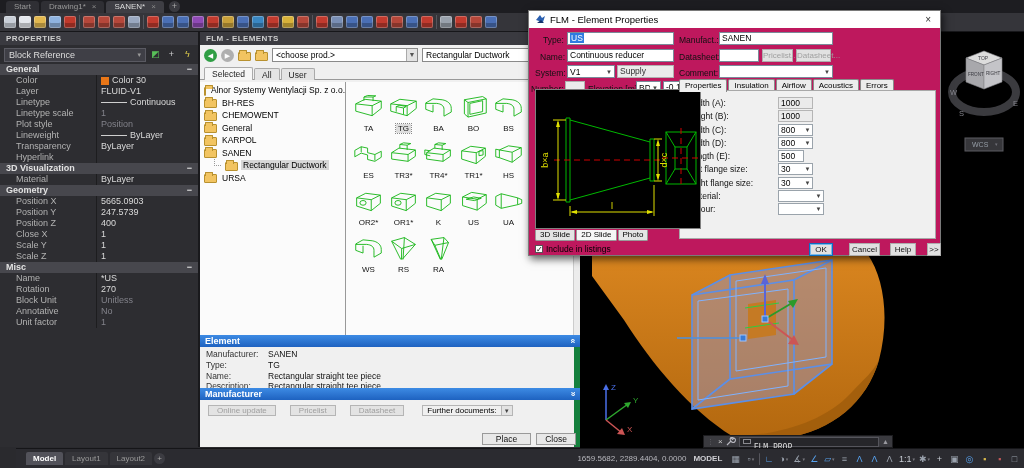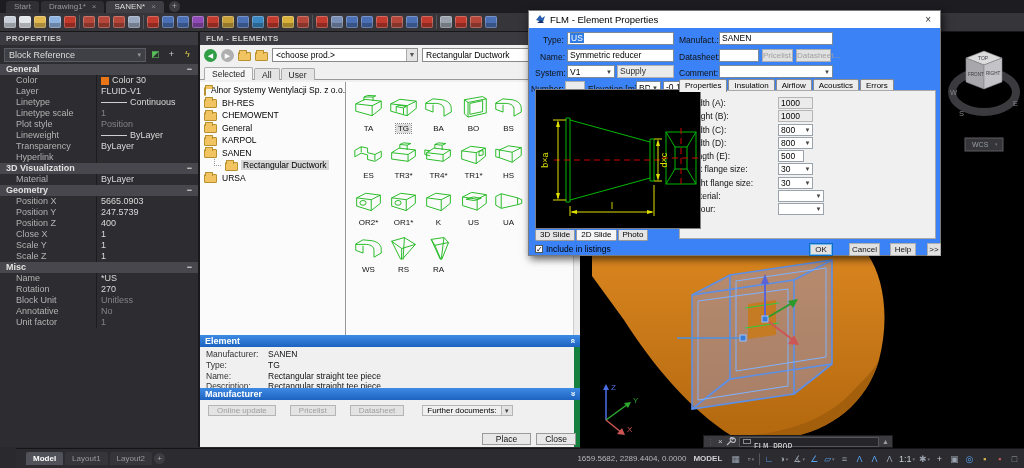--- a/index.html
+++ b/index.html
@@ -125,21 +125,21 @@
     text-align:center;line-height:11px;margin-bottom:4px;}
   .sright{margin-left:auto;display:flex;align-items:center;gap:2px;padding-right:4px;}
   .coords{color:#b8b8be;font-size:8px;margin-right:5px;}
   .smodel{color:#cfcfd4;font-size:8px;font-weight:bold;margin-right:5px;}
   .sicon{min-width:13px;height:13px;display:flex;align-items:center;justify-content:center;
     font-size:9px;gap:1px;padding:0 1px;border-radius:2px;}
   .sicon .cc{color:#77777e;font-size:5px;}
   .sicon.divider{width:1px;min-width:1px;height:12px;background:#55555c;padding:0;}
 
   
-  .dlg{position:absolute;left:528px;top:10px;width:413px;height:246px;background:#3b82f6;
+  .dlg{position:absolute;left:528px;top:10px;width:413px;height:246px;background:#be185d;
     border:1px solid #7a7a7a;box-shadow:2px 3px 8px rgba(0,0,0,.65);z-index:50;color:#000;}
   .dlg-tb{height:17px;background:#fff;display:flex;align-items:center;gap:4px;padding:0 6px;}
   .dlg-title{font-size:9.5px;color:#000;flex:1;}
   .dlg-x{color:#333;font-size:10px;padding:0 3px;}
   .dl{position:absolute;font-size:8.5px;color:#111;white-space:nowrap;}
   .din{position:absolute;height:13px;background:#fff;border:1px solid #7a8a99;font-size:8.5px;
     line-height:11px;padding:0 2px;white-space:nowrap;overflow:hidden;}
   .din.ro{background:#ebebeb;border-color:#b0b0b0;color:#333;}
   .dsel{position:absolute;height:13px;background:#fff;border:1px solid #7a8a99;display:flex;align-items:center;font-size:8.5px;}
   .dsel .v{flex:1;padding:0 2px;white-space:nowrap;overflow:hidden;}
@@ -875,21 +875,21 @@
         <path d="M1 6 L5 1 L7 4 L10 2 L8 8 L4 7 Z" fill="#2a5fb0"></path>
         <path d="M2 9 L6 6 L9 9 Z" fill="#14306a"></path>
       </svg>
       <span class="dlg-title">FLM - Element Properties</span>
       <span class="dlg-x">×</span>
     </div>
 
     <span class="dl" style="left:14px;top:24px">Type:</span>
     <span class="din" style="left:38px;top:21px;width:107px"><span class="sel-text">US</span></span>
     <span class="dl" style="left:11px;top:41px">Name:</span>
-    <span class="din" style="left:38px;top:38px;width:107px">Symmetric reducer</span>
+    <span class="din" style="left:38px;top:38px;width:107px">Continuous reducer</span>
     <span class="dl" style="left:6px;top:57px">System:</span>
     <span class="dsel" style="left:38px;top:54px;width:48px">
       <span class="v">V1</span>
         <span class="c">▼</span>
     </span>
     <span class="din ro" style="left:88px;top:54px;width:57px">Supply</span>
     <span class="dl" style="left:2px;top:73px">Number:</span>
     <span class="din ro" style="left:36px;top:70px;width:20px"></span>
     <span class="dl" style="left:59px;top:73px">Elevation [m]:</span>
     <span class="dsel" style="left:107px;top:70px;width:25px">

